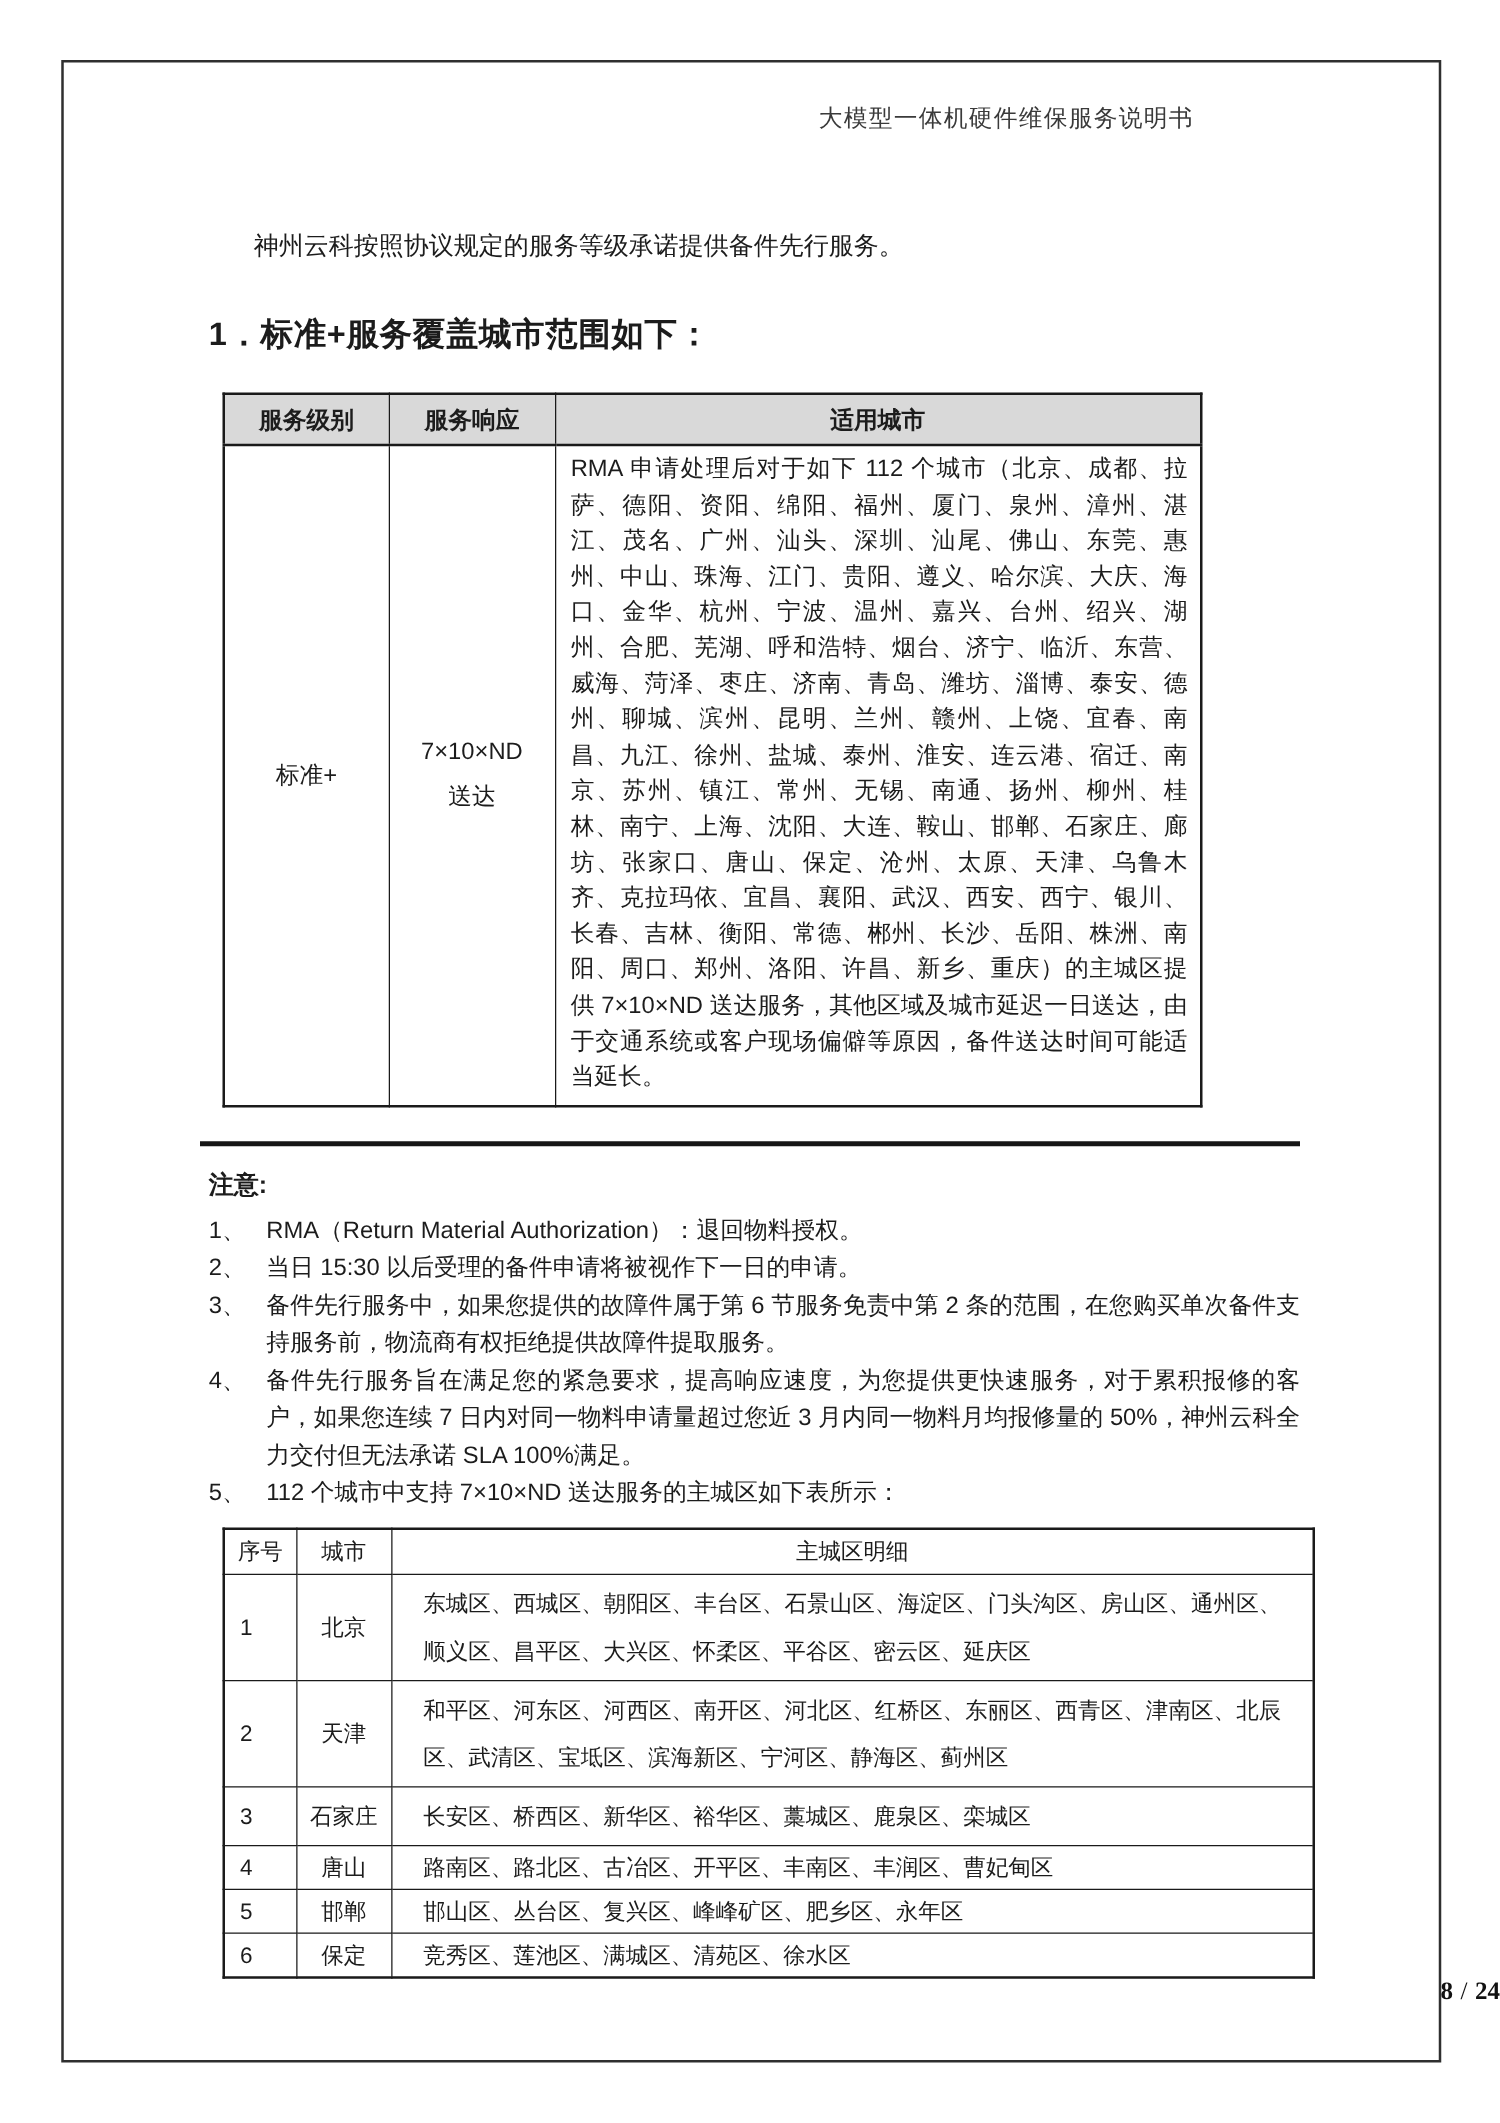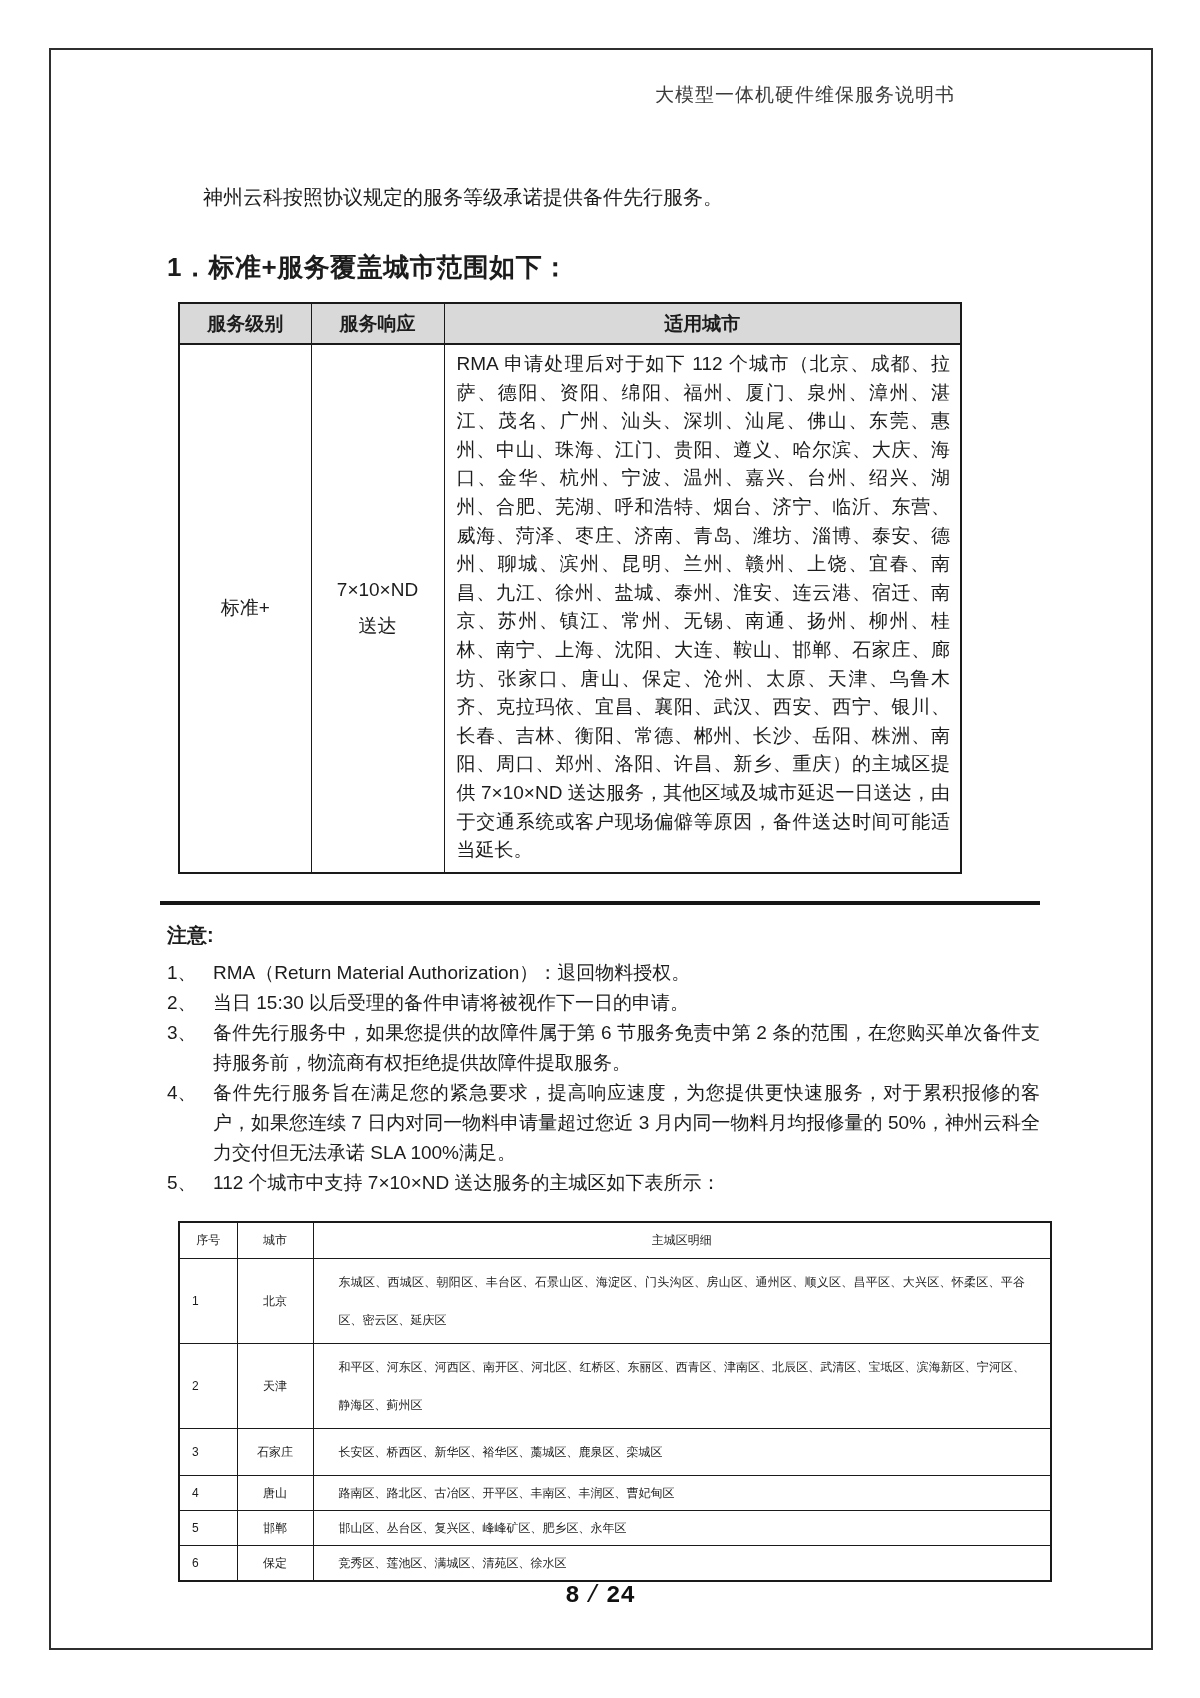--- a/index.html
+++ b/index.html
@@ -32,21 +32,21 @@
     width: 873px;
   }
   .p1 { font-size: 20px; line-height: 25px; }
   .p2 { margin-top: 30px; font-size: 20px; line-height: 25px; text-indent: 36px; }
   .section-heading { margin-top: 40px; font-size: 26px; font-weight: bold; letter-spacing: 0.5px; }
 
   table { border-collapse: collapse; table-layout: fixed; }
 
   
   .svc-table {
-    margin-top: 17px; margin-left: 11px;
+    margin-top: 29px; margin-left: 11px;
     width: 782px;
     border: 2px solid #1a1a1a;
   }
   .svc-table th {
     border: 1px solid #1a1a1a;
     border-bottom: 2px solid #1a1a1a;
     background: #d9d9d9;
     font-size: 19px; font-weight: bold;
     height: 41px; text-align: center;
   }
@@ -72,47 +72,47 @@
   }
 
   .notes-label { margin-top: 17px; font-size: 20px; font-weight: bold; }
   .notes { margin-top: 9px; }
   .note-item { display: flex; font-size: 19px; line-height: 30px; }
   .note-num { width: 46px; flex: 0 0 46px; }
   .note-text { flex: 1; text-align: justify; text-justify: inter-character; }
 
   
   .dist-table {
-    margin-top: 23px; margin-left: 11px;
+    margin-top: 12px; margin-left: 11px;
     width: 872px;
     border: 2px solid #1a1a1a;
-    font-size: 12px;
+    font-size: 18px;
   }
   .dist-table th {
     border: 1px solid #1a1a1a;
     font-weight: normal;
     height: 37px; text-align: center;
   }
   .dist-table td {
     border: 1px solid #1a1a1a;
     vertical-align: middle;
     padding: 4px 25px;
   }
   .dist-table td.no-cell { padding-left: 12px; }
   .dist-table td.city-cell { text-align: center; padding: 4px 6px; }
   tr.tall td { line-height: 38px; }
   tr.compact td { line-height: 26px; height: 35px; }
   .districts-cell { text-align: justify; text-justify: inter-character; }
 
   .footer {
     position: absolute;
     left: 0; right: 0; top: 1582px;
-    text-align: center;
-    font-family: Liberation Mono, monospace;
-    font-size: 24px; font-weight: bold;
+    text-align: right;
+    font-family: Liberation Serif, serif;
+    font-size: 20px; font-weight: bold;
     color: #111;
   }
   .footer .sep { font-weight: normal; padding: 0 6px; }
 </style>
 </head>
 <body>
 
 <div class="page-border"></div>
 
 <div class="doc-header">大模型一体机硬件维保服务说明书</div>

